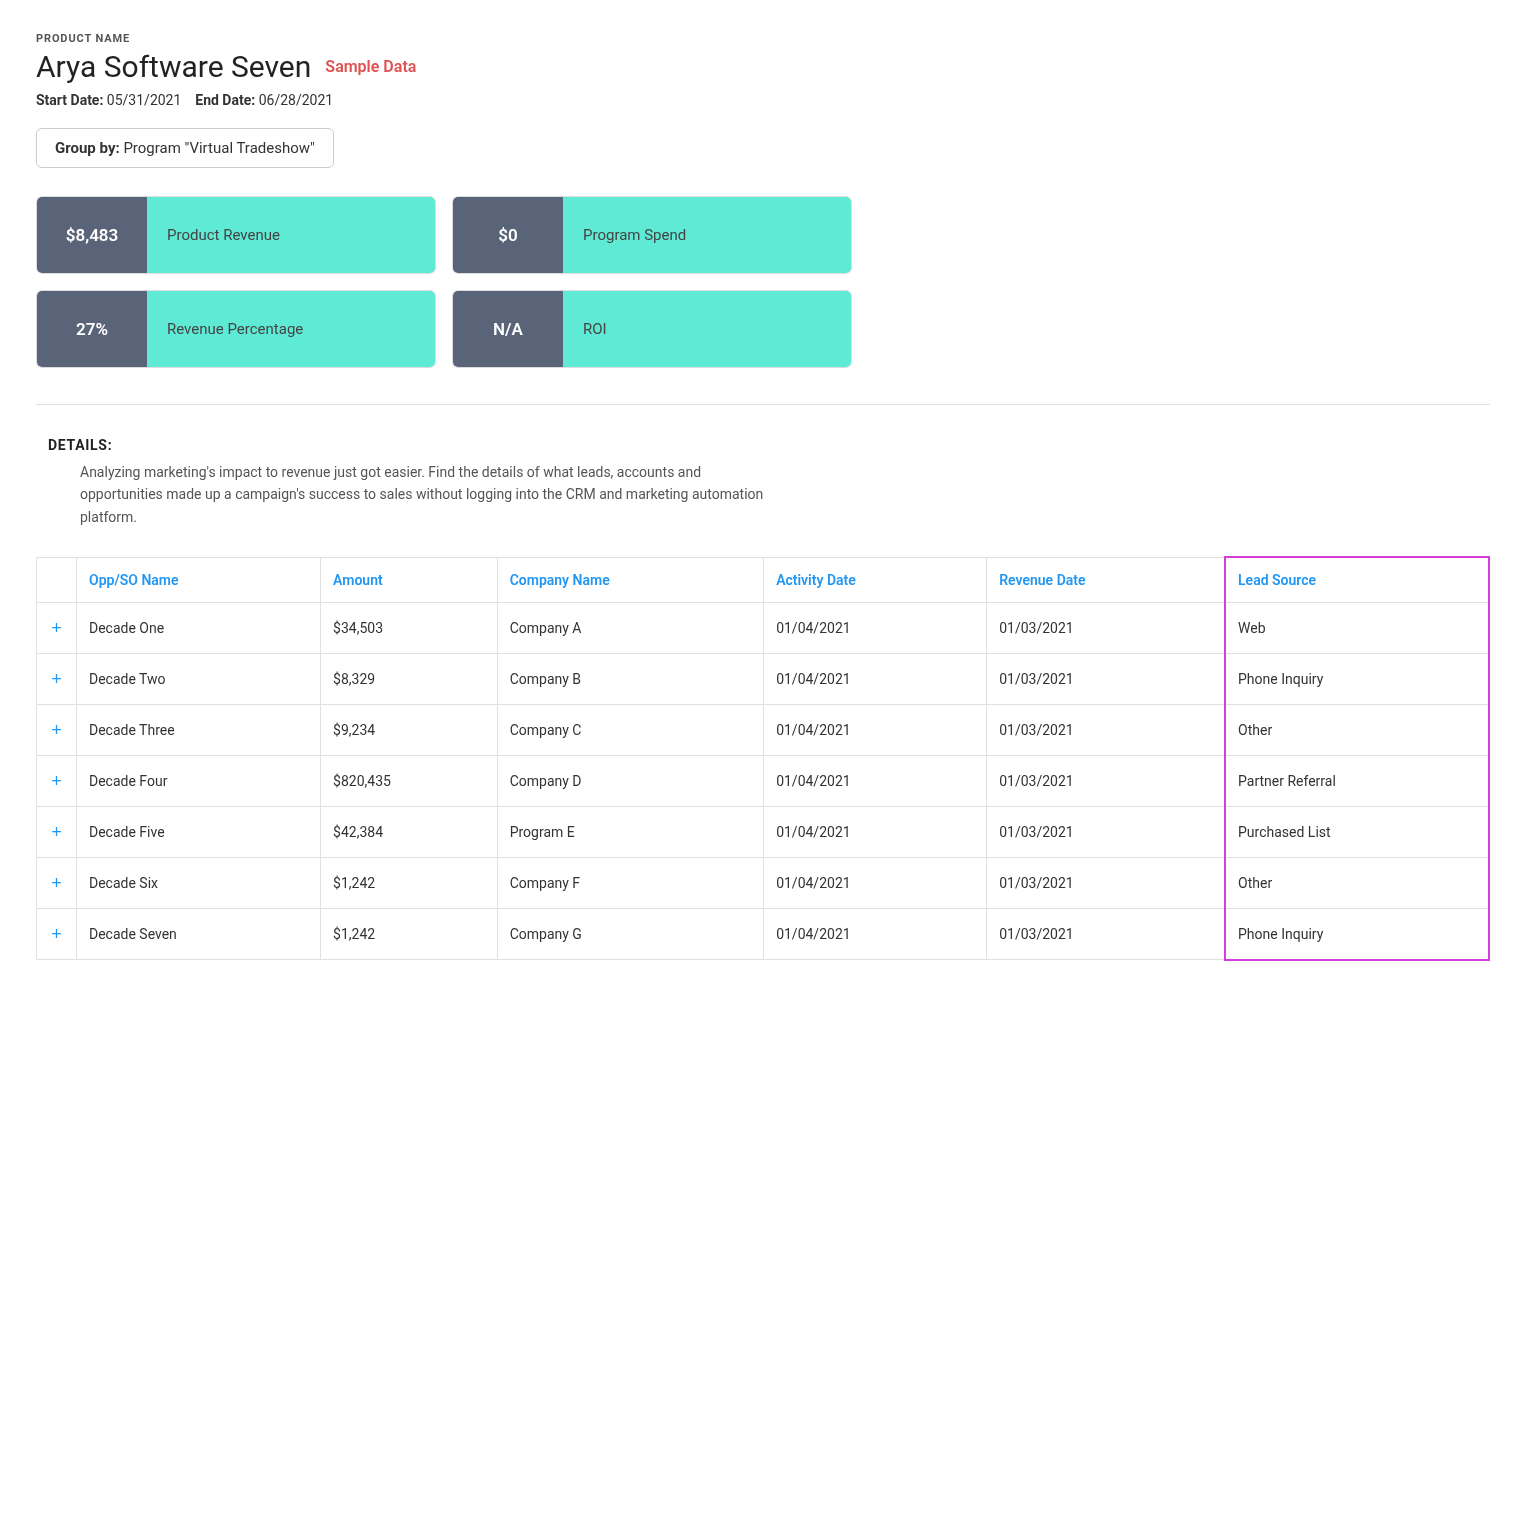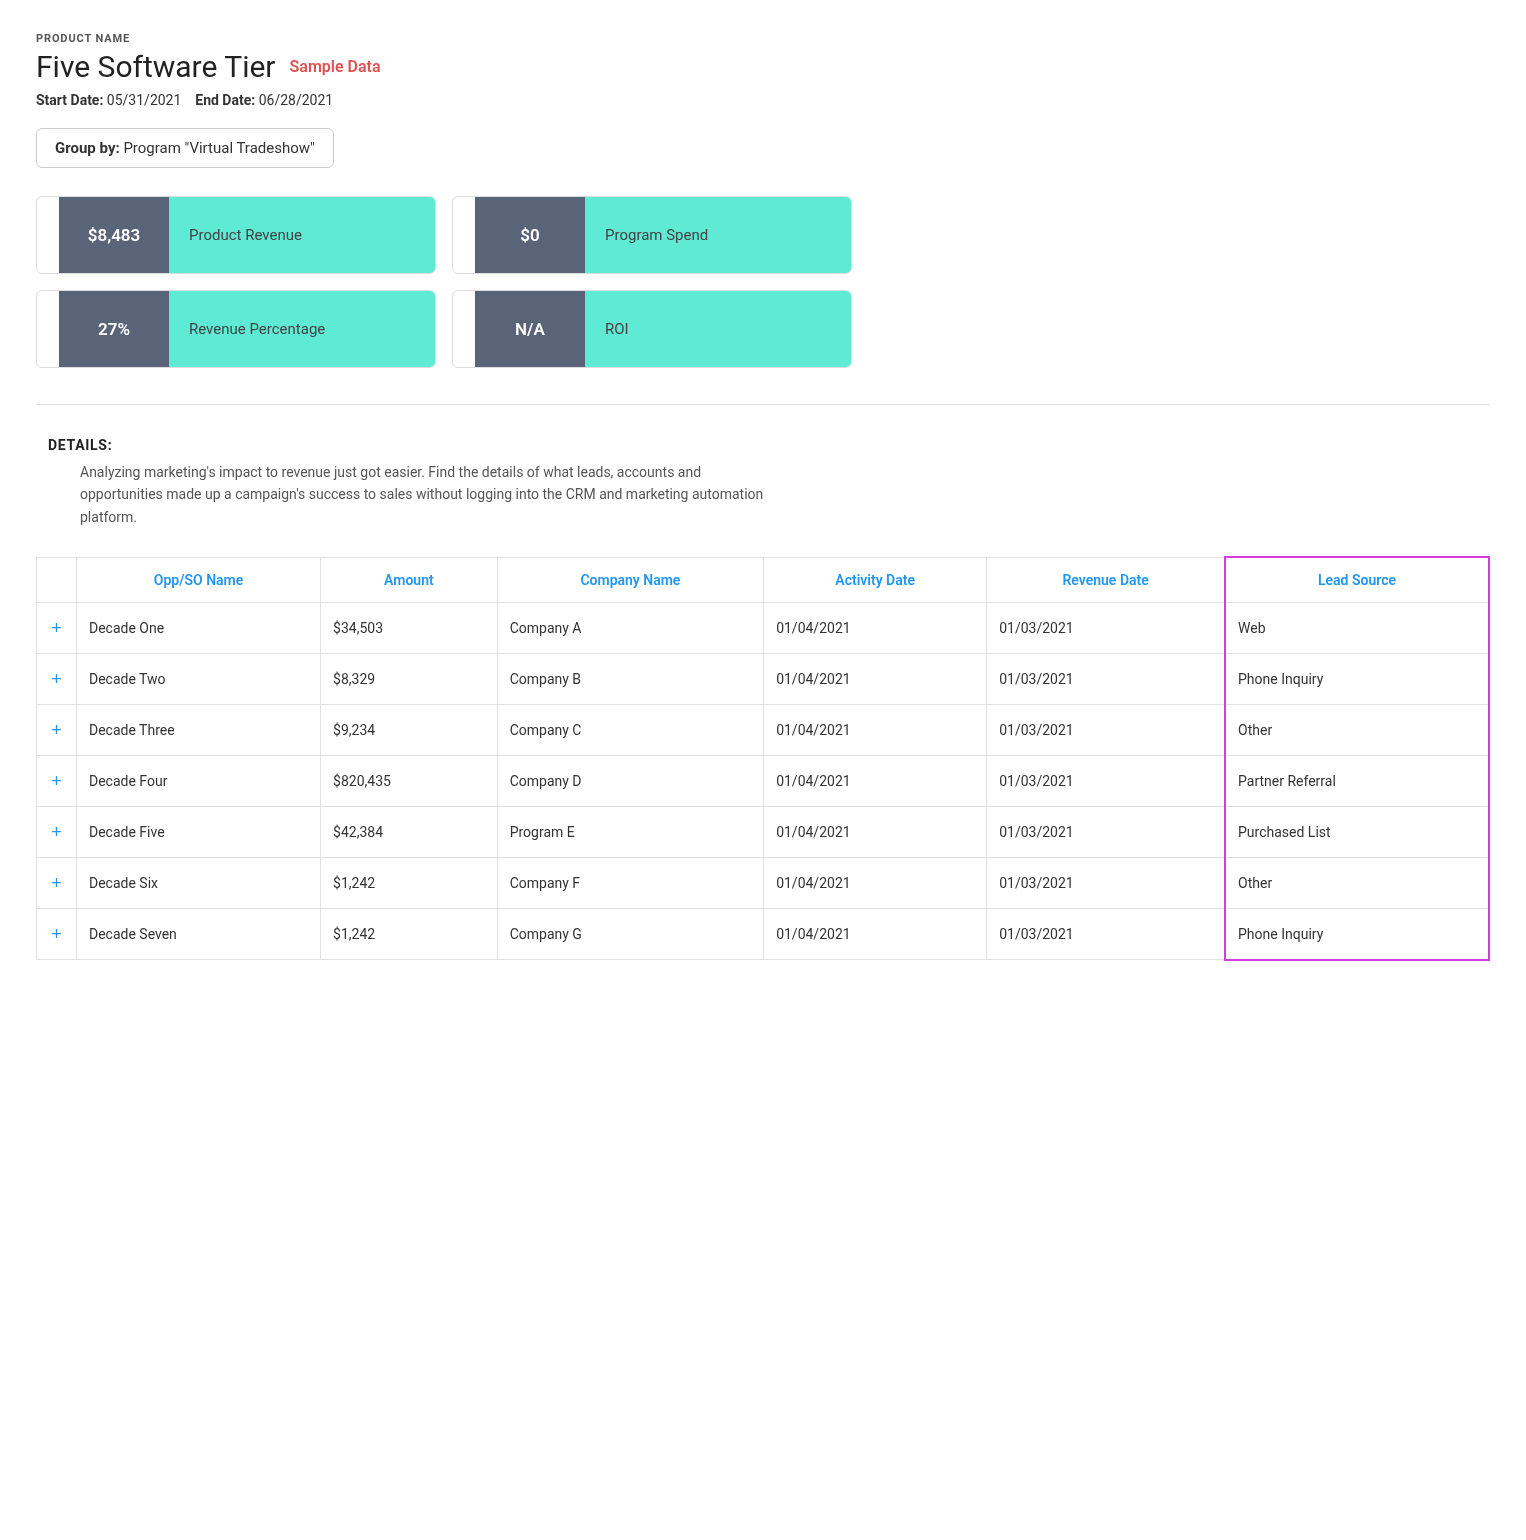--- a/index.html
+++ b/index.html
@@ -81,21 +81,20 @@
     .metric-value {
       background: #5a6478;
       color: #fff;
       font-size: 17px;
       font-weight: 600;
       padding: 28px 22px;
       min-width: 110px;
       display: flex;
       align-items: center;
       justify-content: center;
-      margin-left: 22px;
     }
 
     .metric-label {
       background: #5eead4;
       font-size: 15px;
       color: #444;
       padding: 14px 20px;
       display: flex;
       align-items: center;
       flex: 1;
@@ -130,21 +129,21 @@
 
     .data-table {
       width: 100%;
       border-collapse: collapse;
       font-size: 14px;
     }
 
     .data-table th {
       color: #2196f3;
       font-weight: 600;
-      text-align: center;
+      text-align: left;
       padding: 14px 12px;
       border: 1px solid #e0e0e0;
       background: #fff;
     }
 
     .data-table td {
       padding: 16px 12px;
       border: 1px solid #e0e0e0;
       color: #333;
       vertical-align: middle;
@@ -185,21 +184,21 @@
 </head>
 <body>
 
 
 
 
 <div class="product-name-label">PRODUCT NAME</div>
 
 
 <div class="product-title-row">
-  <span class="product-title">Five Software Tier</span>
+  <span class="product-title">Arya Software Seven</span>
   <span class="sample-data-badge">Sample Data</span>
 </div>
 
 
 <div class="dates-row">
   <strong>Start Date:</strong>
   <span>05/31/2021</span>
   &nbsp;&nbsp;
   <strong>End Date:</strong>
   <span>06/28/2021</span>

